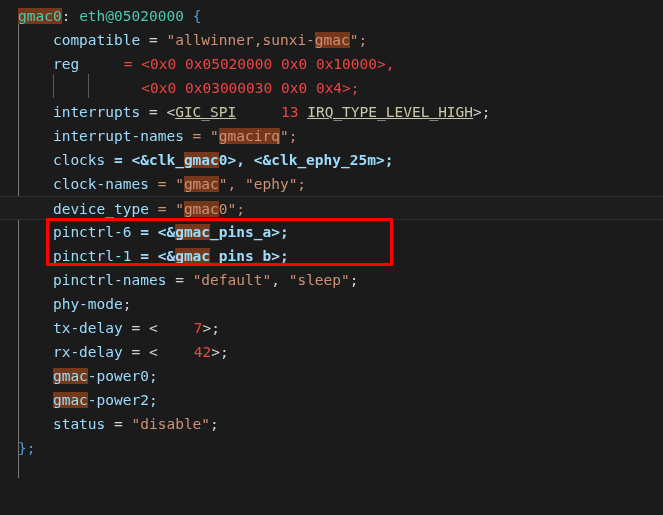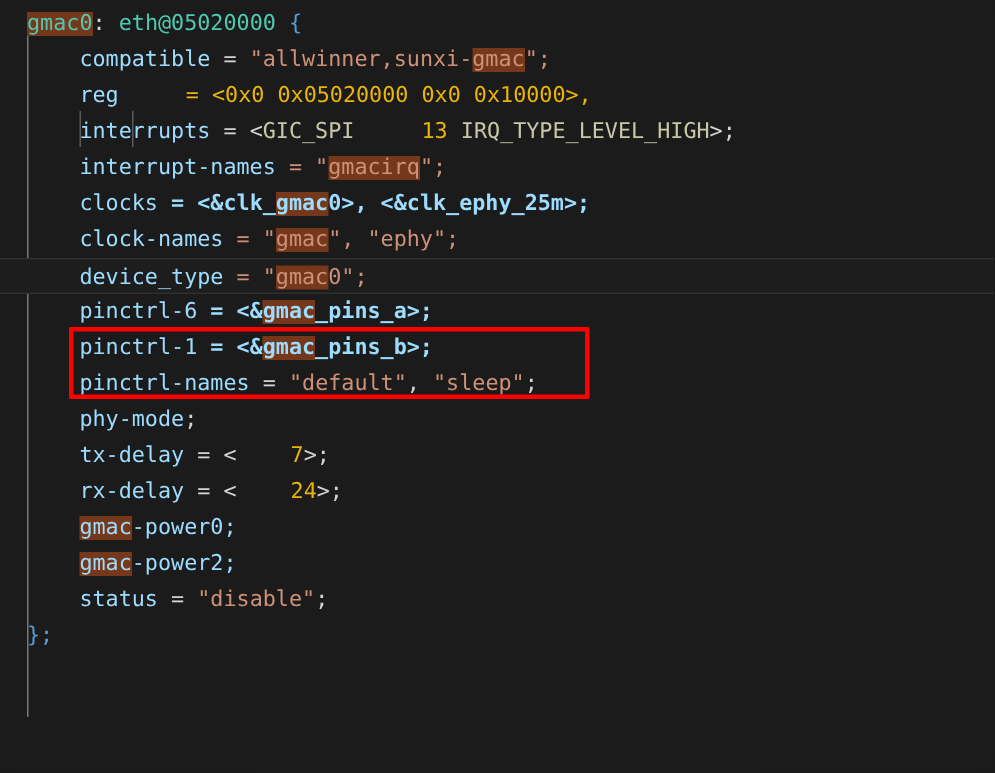--- a/index.html
+++ b/index.html
@@ -76,22 +76,22 @@
     border-radius: 1px;
     box-sizing: border-box;
     pointer-events: none;
   }
 
   
   .t-node    { color: #4ec9b0; }
   .t-prop    { color: #9cdcfe; }
   .t-eq      { color: #d4d4d4; }
   .t-str     { color: #ce9178; }
-  .t-num     { color: #eab308; padding-left: 36px; }
-  .t-const   { color: #c8c8a9; }
+  .t-num     { color: #ef4444; padding-left: 36px; }
+  .t-const   { color: #c8c8a9; text-decoration: underline; }
   .t-ref     { color: #9cdcfe; font-weight: bold; }
   .t-plain   { color: #d4d4d4; }
   .t-brace   { color: #569cd6; }
   .hl        { background: #76381a; }
 </style>
 </head>
 <body>
 
 <div id="editor">
 
@@ -100,20 +100,21 @@
   <div class="indent-guide-3"></div>
 
   <div class="code-area">
 
     <div class="line"><span class="t-node hl">gmac0</span><span class="t-plain">: </span><span class="t-node">eth@05020000</span><span class="t-plain"> </span><span class="t-brace">{</span></div>
 
     <div class="line"><span class="t-plain">    </span><span class="t-prop">compatible</span><span class="t-eq"> = </span><span class="t-str">"allwinner,sunxi-</span><span class="t-str hl">gmac</span><span class="t-str">";</span></div>
 
     <div class="line"><span class="t-plain">    </span><span class="t-prop">reg</span><span class="t-num"> = &lt;0x0 0x05020000 0x0 0x10000&gt;,</span></div>
 
+    <div class="line"><span class="t-plain">          </span><span class="t-num">&lt;0x0 0x03000030 0x0 0x4&gt;;</span></div>
 
     <div class="line"><span class="t-plain">    </span><span class="t-prop">interrupts</span><span class="t-eq"> = &lt;</span><span class="t-const">GIC_SPI</span><span class="t-num"> 13 </span><span class="t-const">IRQ_TYPE_LEVEL_HIGH</span><span class="t-eq">&gt;;</span></div>
 
     <div class="line"><span class="t-plain">    </span><span class="t-prop">interrupt-names</span><span class="t-str"> = "</span><span class="t-str hl">gmac</span><span class="t-str hl">irq</span><span class="t-str">";</span></div>
 
     <div class="line"><span class="t-plain">    </span><span class="t-prop">clocks</span><span class="t-ref"> = &lt;&amp;clk_</span><span class="t-ref hl">gmac</span><span class="t-ref">0&gt;, &lt;&amp;clk_ephy_25m&gt;;</span></div>
 
     <div class="line"><span class="t-plain">    </span><span class="t-prop">clock-names</span><span class="t-str"> = "</span><span class="t-str hl">gmac</span><span class="t-str">", "ephy";</span></div>
 
     <div class="line current"><span class="t-plain">    </span><span class="t-prop">device_type</span><span class="t-str"> = "</span><span class="t-str hl">gmac</span><span class="t-str">0";</span></div>
@@ -121,21 +122,21 @@
     <div class="line"><span class="t-plain">    </span><span class="t-prop">pinctrl-6</span><span class="t-ref"> = &lt;&amp;</span><span class="t-ref hl">gmac</span><span class="t-ref">_pins_a&gt;;</span></div>
 
     <div class="line"><span class="t-plain">    </span><span class="t-prop">pinctrl-1</span><span class="t-ref"> = &lt;&amp;</span><span class="t-ref hl">gmac</span><span class="t-ref">_pins_b&gt;;</span></div>
 
     <div class="line"><span class="t-plain">    </span><span class="t-prop">pinctrl-names</span><span class="t-eq"> = </span><span class="t-str">"default"</span><span class="t-eq">, </span><span class="t-str">"sleep"</span><span class="t-eq">;</span></div>
 
     <div class="line"><span class="t-plain">    </span><span class="t-prop">phy-mode</span><span class="t-eq">;</span></div>
 
     <div class="line"><span class="t-plain">    </span><span class="t-prop">tx-delay</span><span class="t-eq"> = &lt;</span><span class="t-num">7</span><span class="t-eq">&gt;;</span></div>
 
-    <div class="line"><span class="t-plain">    </span><span class="t-prop">rx-delay</span><span class="t-eq"> = &lt;</span><span class="t-num">24</span><span class="t-eq">&gt;;</span></div>
+    <div class="line"><span class="t-plain">    </span><span class="t-prop">rx-delay</span><span class="t-eq"> = &lt;</span><span class="t-num">42</span><span class="t-eq">&gt;;</span></div>
 
 
     <div class="line"><span class="t-plain">    </span><span class="t-prop hl">gmac</span><span class="t-prop">-power0;</span></div>
 
 
     <div class="line"><span class="t-plain">    </span><span class="t-prop hl">gmac</span><span class="t-prop">-power2;</span></div>
 
     <div class="line"><span class="t-plain">    </span><span class="t-prop">status</span><span class="t-eq"> = </span><span class="t-str">"disable"</span><span class="t-eq">;</span></div>
 
     <div class="line"><span class="t-brace">};</span></div>

